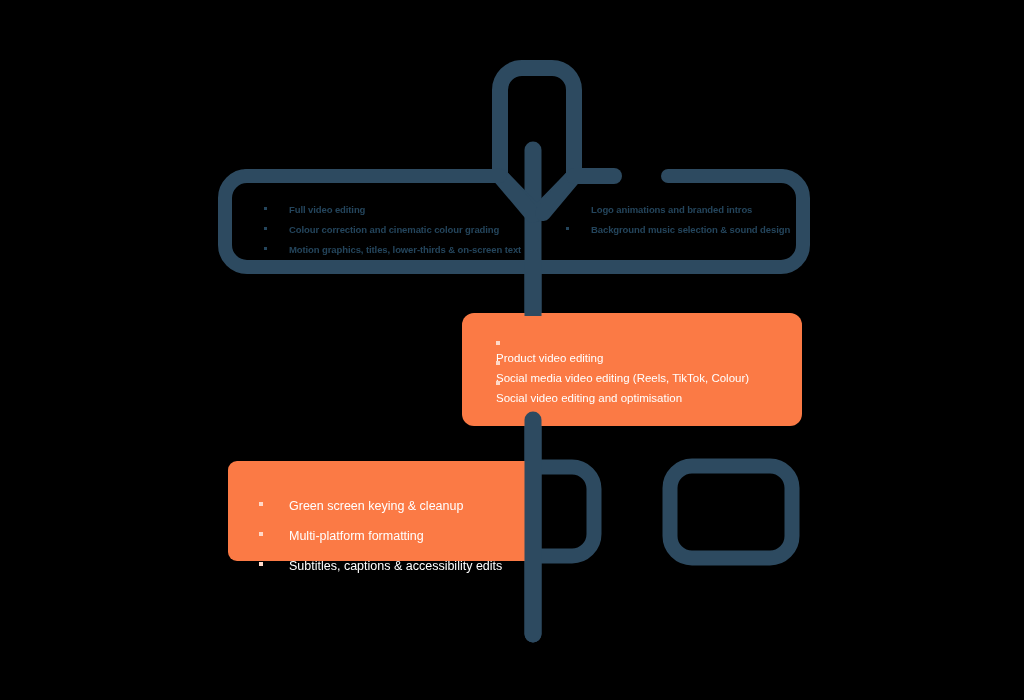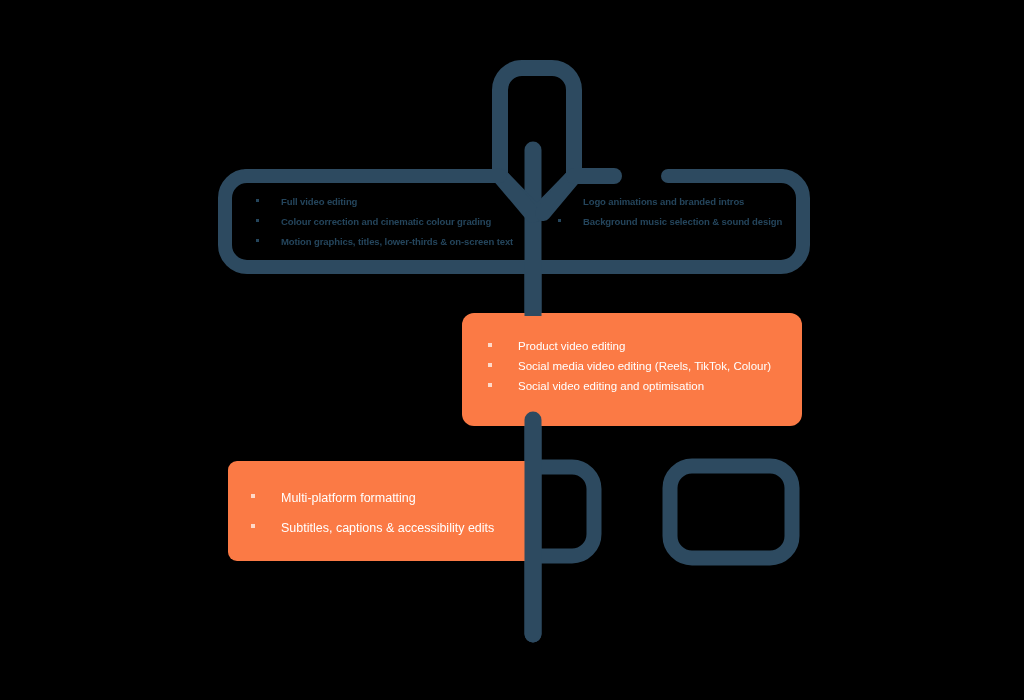--- a/index.html
+++ b/index.html
@@ -36,21 +36,21 @@
     width: 1024px;
     height: 700px;
     pointer-events: none;
   }
   .panel {
     position: absolute;
     pointer-events: auto;
   }
   .bullet-list {
     list-style: none;
-    margin: 8px;
+    margin: 16px;
     padding: 0;
   }
   .bullet-row {
     display: flex;
     align-items: baseline;
   }
   .bullet-mark {
     flex: 0 0 auto;
     width: 4px;
     height: 4px;
@@ -96,20 +96,21 @@
   
   #panel-video-types {
     left: 480px;
     top: 328px;
     width: 316px;
     height: 86px;
   }
   #panel-video-types .bullet-row {
     height: 20px;
     line-height: 20px;
+    flex-direction: column;
   }
   #panel-video-types .bullet-text {
     font-size: 11.5px;
     color: #ffffff;
     font-weight: normal;
   }
   #panel-video-types .bullet-mark {
     background: #ffd9c9;
     margin-right: 26px;
   }
@@ -245,20 +246,24 @@
           <span class="bullet-mark"></span>
           <span class="bullet-text">Social video editing and optimisation</span>
         </li>
       </ul>
     </div>
 
     <div class="panel" id="panel-finishing">
       <ul class="bullet-list">
         <li class="bullet-row">
           <span class="bullet-mark"></span>
+          <span class="bullet-text">Green screen keying &amp; cleanup</span>
+        </li>
+        <li class="bullet-row">
+          <span class="bullet-mark"></span>
           <span class="bullet-text">Multi-platform formatting</span>
         </li>
         <li class="bullet-row">
           <span class="bullet-mark"></span>
           <span class="bullet-text">Subtitles, captions &amp; accessibility edits</span>
         </li>
       </ul>
     </div>
 
   </div>

